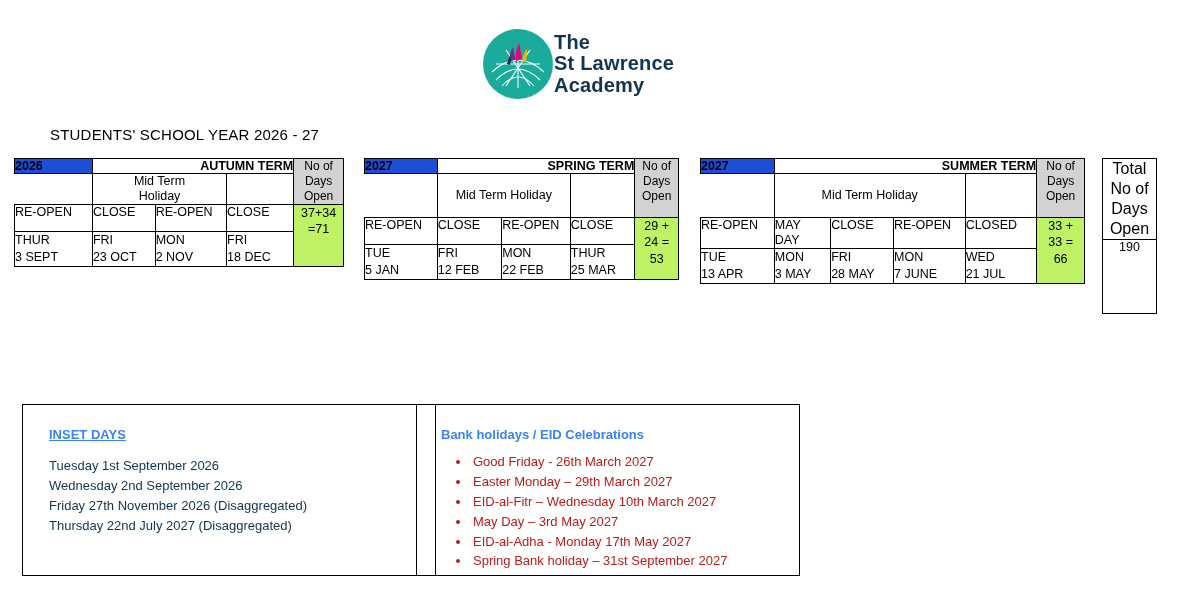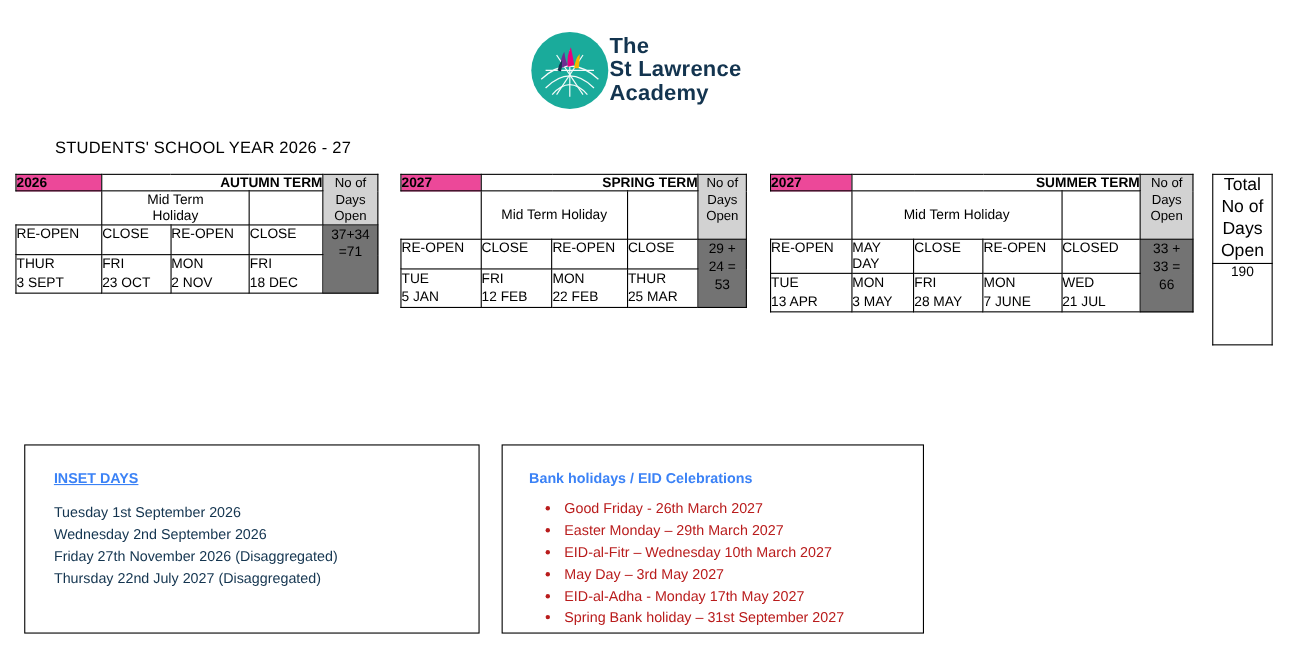--- a/index.html
+++ b/index.html
@@ -58,21 +58,21 @@
   }
   .term-table td {
     border: 1px solid #000000;
     padding: 0;
     vertical-align: top;
   }
 
   .tt-year {
     font-weight: bold;
     font-size: 12.5px;
-    background: #ec4899;
+    background: #1d4ed8;
     padding: 4px 6px;
   }
   .tt-termname {
     font-weight: bold;
     text-align: right;
     padding: 4px 6px;
     font-size: 12.5px;
   }
   .tt-noofdays {
     background: #d2d2d2;
@@ -94,21 +94,21 @@
     line-height: 1.2;
     height: 26px;
   }
   .tt-date {
     font-size: 12.5px;
     padding: 6px 5px 10px 5px;
     line-height: 1.35;
     height: 34px;
   }
   .tt-sum {
-    background: #737373;
+    background: #bef264;
     text-align: center;
     font-size: 12.5px;
     line-height: 1.3;
     vertical-align: middle;
   }
   .tt-total-head {
     font-size: 16px;
     line-height: 1.25;
     padding: 4px 5px;
     text-align: center;
@@ -379,21 +379,21 @@
 <div class="bottom-box" style="left:22px; top:404px; width:414px; height:172px; padding:22px 0 0 26px;">
   <div class="box-title underline">INSET DAYS</div>
   <ul class="inset-list">
     <li>Tuesday 1st September 2026</li>
     <li>Wednesday 2nd September 2026</li>
     <li>Friday 27th November 2026 (Disaggregated)</li>
     <li>Thursday 22nd July 2027 (Disaggregated)</li>
   </ul>
 </div>
 
-<div class="bottom-box" style="left:456px; top:404px; width:384px; height:172px; padding:22px 0 0 24px;">
+<div class="bottom-box" style="left:416px; top:404px; width:384px; height:172px; padding:22px 0 0 24px;">
   <div class="box-title">Bank holidays / EID Celebrations</div>
   <ul class="bank-list">
     <li>Good Friday - 26th March 2027</li>
     <li>Easter Monday – 29th March 2027</li>
     <li>EID-al-Fitr – Wednesday 10th March 2027</li>
     <li>May Day –  3rd May 2027</li>
     <li>EID-al-Adha - Monday 17th May 2027</li>
     <li>Spring Bank holiday – 31st September 2027</li>
   </ul>
 </div>

